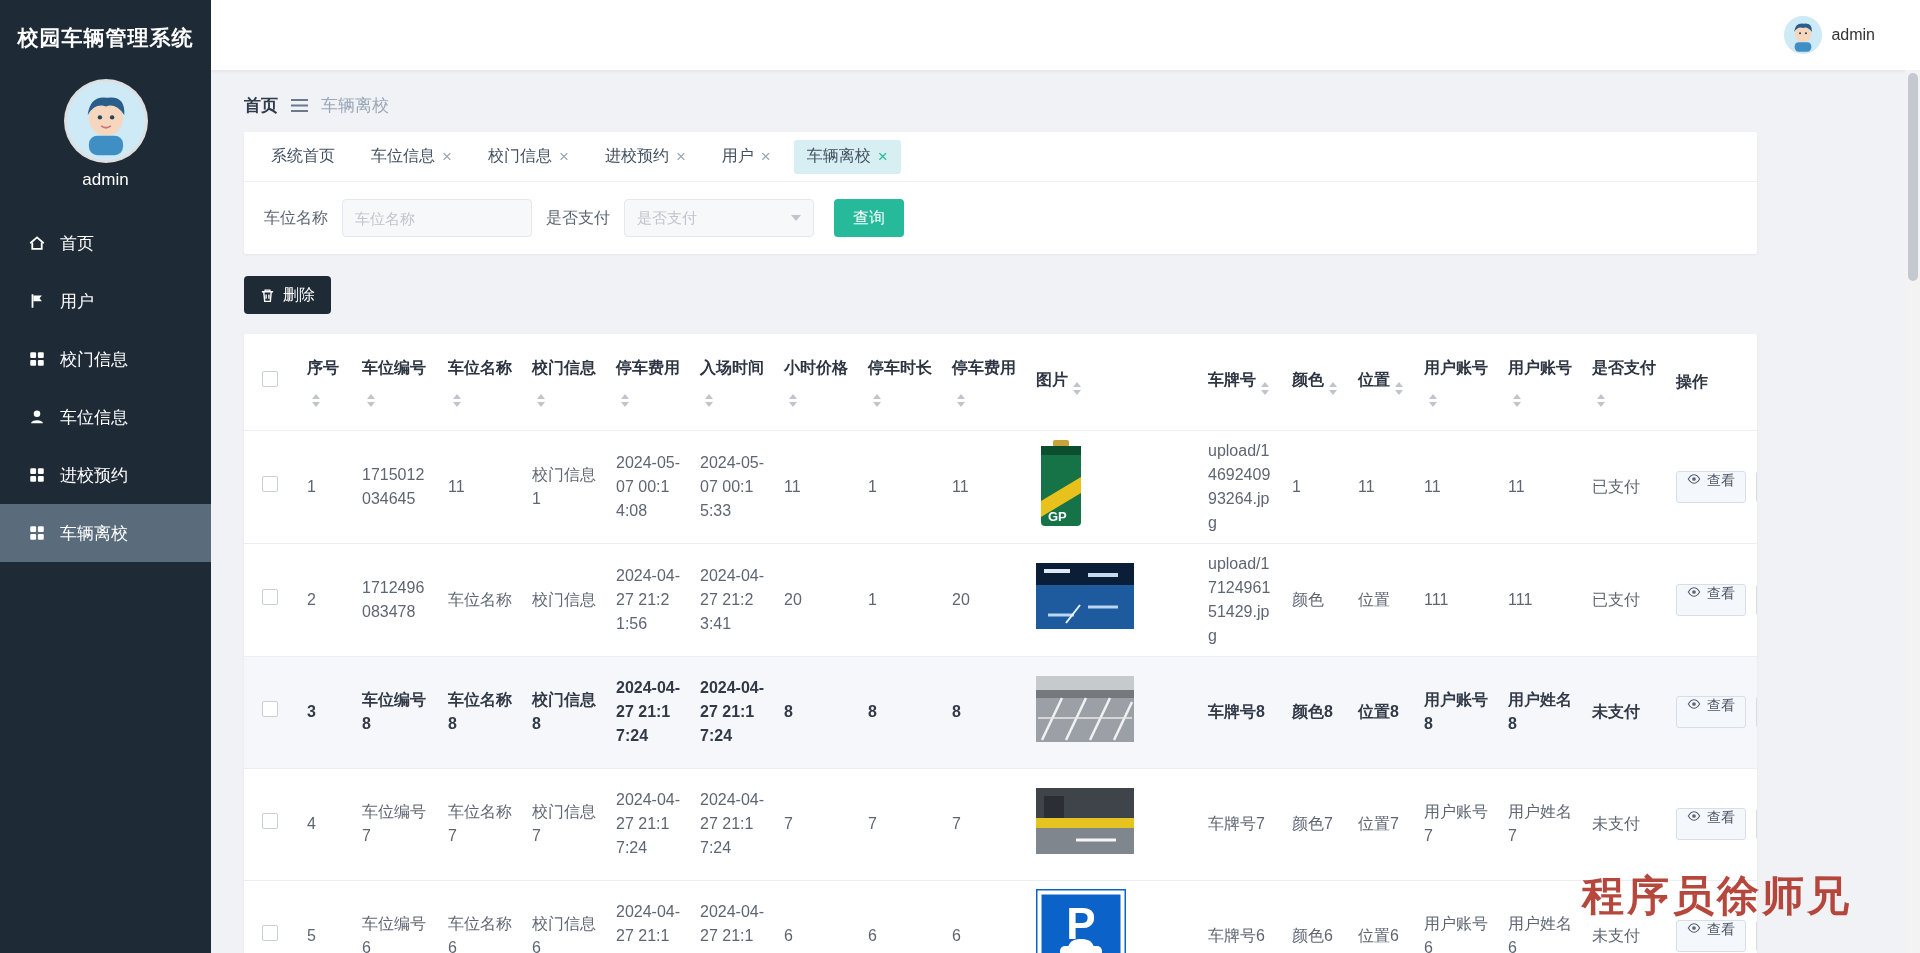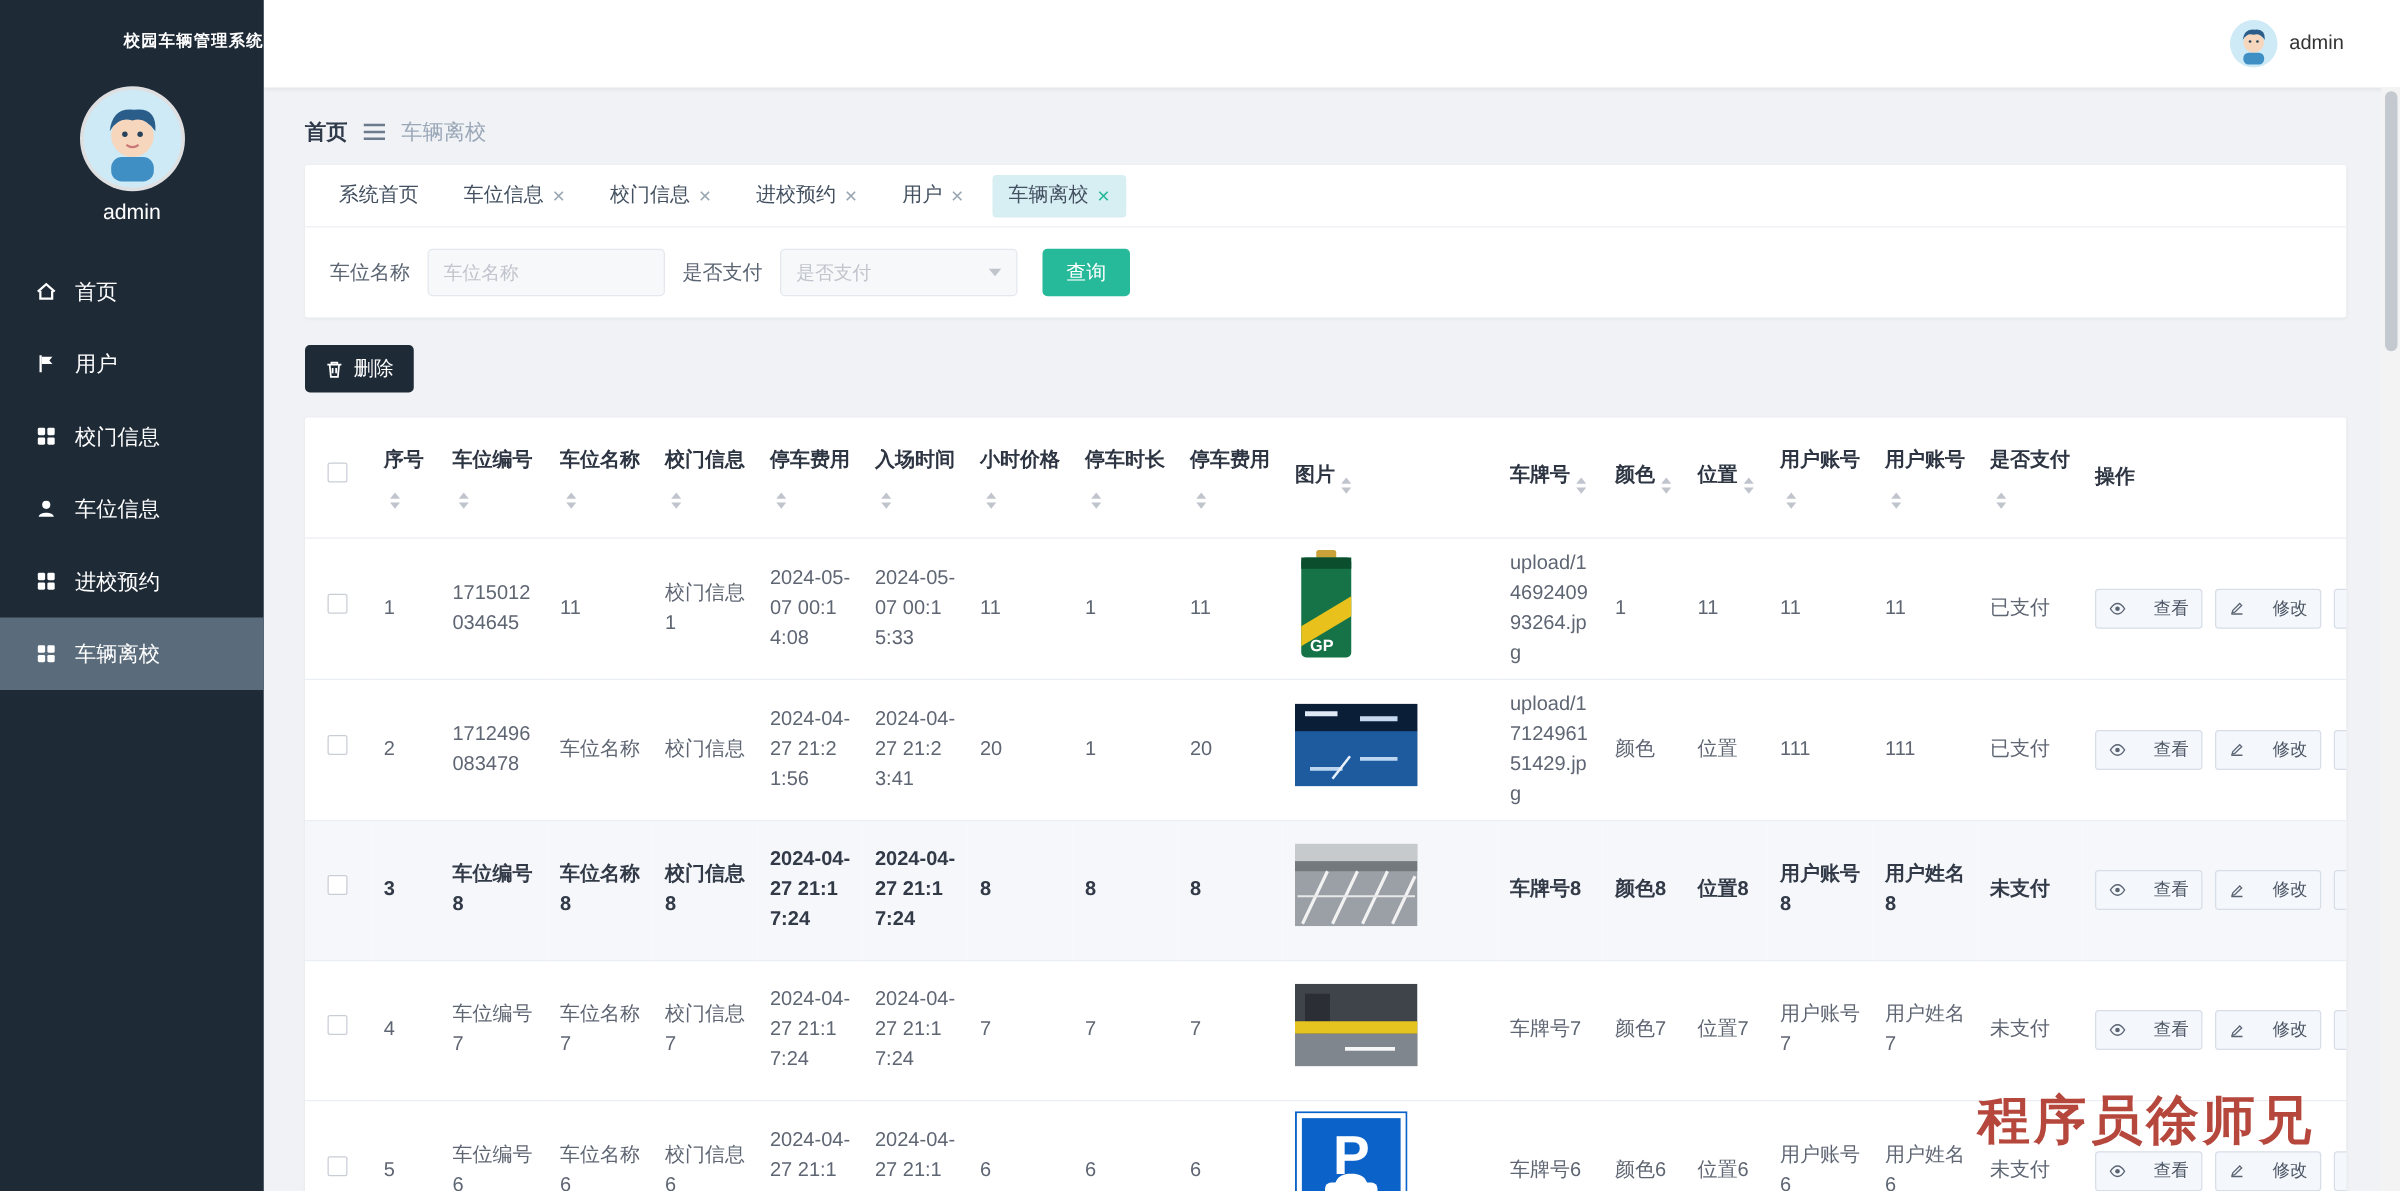--- a/index.html
+++ b/index.html
@@ -2,21 +2,21 @@
 <html><head>
 <meta charset="utf-8">
 <style>
   * { box-sizing: border-box; }
   html,body { margin:0; padding:0; width:1920px; height:953px; overflow:hidden;
     background:#f0f2f5; font-family:"Liberation Sans",sans-serif; position:relative; }
 
   
   .sidebar { position:absolute; left:0; top:0; width:211px; height:953px;
     background:#1f2a37; color:#fff; z-index:5; }
-  .side-title { padding-top:24px; text-align:right; font-size:13px; font-weight:bold; letter-spacing:1px; }
+  .side-title { padding-top:24px; text-align:center; font-size:21px; font-weight:bold; letter-spacing:1px; }
   .side-avatar { width:78px; height:78px; margin:30px auto 10px; border-radius:50%;
     background:#d6edf8; overflow:hidden; box-shadow:0 0 0 3px rgba(255,255,255,.85); }
   .side-avatar svg, .top-avatar svg { width:100%; height:100%; display:block; }
   .side-user { text-align:center; font-size:17px; margin-bottom:24px; }
   .side-item { display:flex; align-items:center; gap:14px; height:58px; padding-left:28px;
     font-size:17px; cursor:pointer; }
   .side-item.active { background:#5a6b7b; }
   .side-icon { width:18px; height:18px; display:inline-flex; line-height:0; }
 
   
@@ -27,21 +27,21 @@
     display:inline-block; cursor:pointer; }
   .top-username { font-size:16px; color:#333; }
 
   
   .content { position:absolute; left:211px; top:70px; right:0; bottom:0; padding:24px 0 0 33px; }
   .breadcrumb { display:flex; align-items:center; gap:12px; font-size:17px; height:22px; }
   .bc-home { color:#2f3a4a; font-weight:bold; cursor:pointer; }
   .bc-burger { display:inline-flex; line-height:0; cursor:pointer; }
   .bc-current { color:#9aa7b8; }
 
-  .card { background:#fff; width:1633px; border-radius:2px; box-shadow:0 1px 3px rgba(0,0,0,.05); }
+  .card { background:#fff; width:1513px; border-radius:2px; box-shadow:0 1px 3px rgba(0,0,0,.05); }
   .tabs-filter-card { margin-top:16px; }
   .tabs-bar { display:flex; align-items:center; gap:10px; height:50px; padding:0 14px;
     border-bottom:1px solid #eef0f3; }
   .tab { display:inline-flex; align-items:center; gap:7px; height:34px; padding:0 13px;
     font-size:16px; color:#435060; border-radius:3px; cursor:pointer; white-space:nowrap; }
   .tab.active { background:#d7eef3; }
   .tab-close { font-size:17px; color:#9aa6b2; line-height:1; cursor:pointer; }
   .tab.active .tab-close { color:#26b99a; }
 
   .filter-bar { display:flex; align-items:center; gap:14px; padding:17px 20px; }
@@ -74,21 +74,21 @@
   .checkbox { display:inline-block; width:16px; height:16px; border:1px solid #c9ced6;
     border-radius:2px; background:#fff; cursor:pointer; margin-left:8px; }
   .caret-wrap { display:inline-flex; flex-direction:column; gap:3px; margin-left:5px;
     vertical-align:-2px; cursor:pointer; }
   .c-up { width:0; height:0; border-left:4.5px solid transparent; border-right:4.5px solid transparent;
     border-bottom:5.5px solid #c0c4cc; }
   .c-down { width:0; height:0; border-left:4.5px solid transparent; border-right:4.5px solid transparent;
     border-top:5.5px solid #c0c4cc; }
   .row-img { display:inline-block; line-height:0; }
   .actions-wrap { display:flex; align-items:center; gap:10px; white-space:nowrap; }
-  .mini-btn { display:inline-flex; align-items:center; gap:22px; height:32px; padding:0 10px;
+  .mini-btn { display:inline-flex; align-items:flex-start; gap:6px; height:32px; padding:0 10px;
     background:#f4f7fc; border:1px solid #d8dee8; border-radius:3px; font-size:14px;
     color:#4c5664; cursor:pointer; font-family:inherit; flex:none; }
   .mb-ic { display:inline-flex; line-height:0; }
   .mb-x { font-size:16px; line-height:1; color:#4c5664; }
 
   
   .watermark { position:absolute; left:1582px; top:868px; font-family:"DejaVu Serif",serif;
     font-size:42px; font-weight:bold; color:rgba(172,46,33,.88); letter-spacing:3px;
     z-index:20; pointer-events:none; white-space:nowrap; }
   .scrollbar { position:absolute; right:0; top:70px; bottom:0; width:15px; background:#f3f3f3; z-index:30; }

